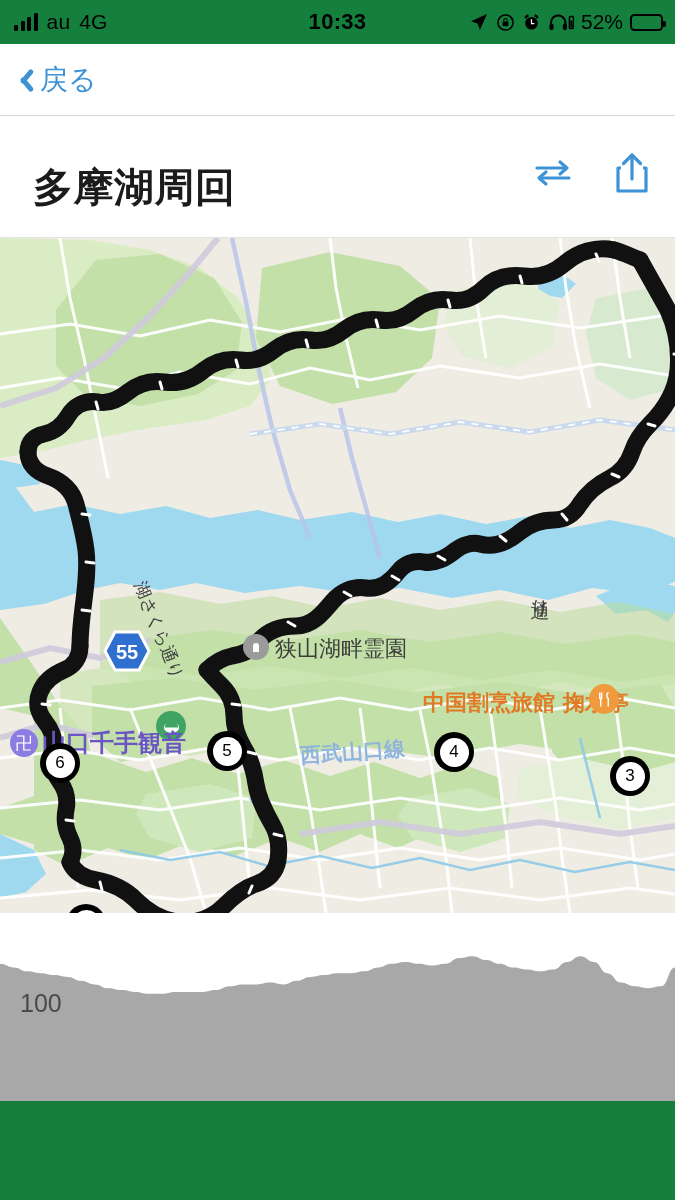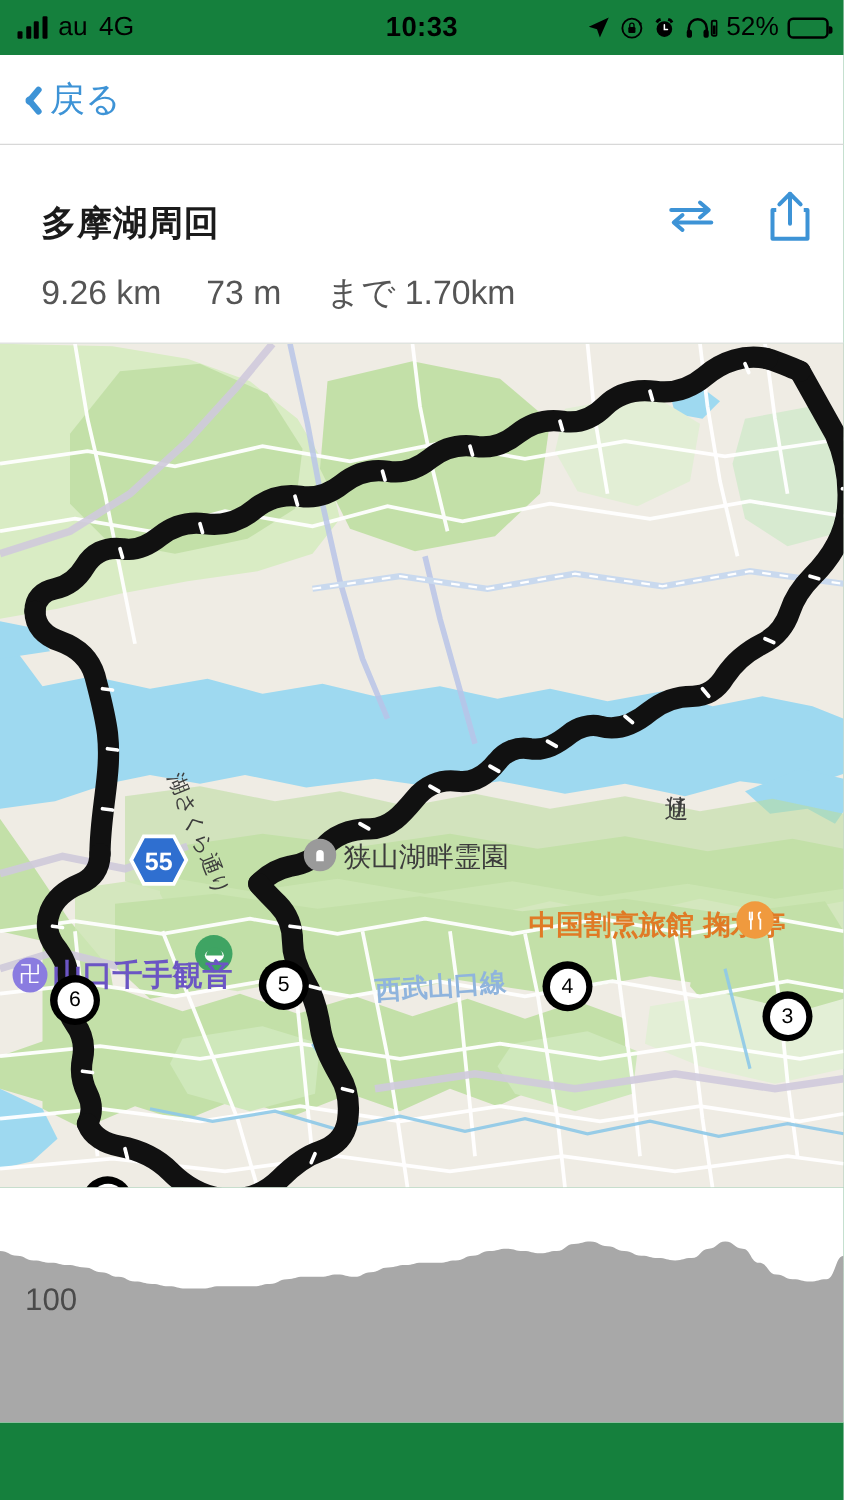--- a/index.html
+++ b/index.html
@@ -51,21 +51,21 @@
   .chev::after  { top:13px; transform:rotate(-40deg); transform-origin:top center;}
   .nav-back-label { font-size:28px; color:#3d93d6; }
   .nav-select { position:absolute; right:24px; top:0; height:72px;
                 display:flex; align-items:center; font-size:28px;
                 color:#3d93d6; cursor:pointer; }
 
   
   .route-head { position:relative; padding:26px 0 22px 0;
                 border-bottom:1px solid #e2e2e2; background:#fff; }
   .src { font-size:25px; color:#555; padding-left:33px; line-height:1.2; }
-  .rname { font-size:28px; font-weight:bold; color:#1b1b1b;
+  .rname { font-size:40px; font-weight:bold; color:#1b1b1b;
            padding-left:33px; margin-top:18px; letter-spacing:.5px; }
   .rstats { padding-left:33px; margin-top:18px; display:flex;
             align-items:baseline; color:#555; font-size:27px; }
   .rstats span { white-space:nowrap; }
   .st-dist { margin-right:36px; }
   .st-elev { margin-right:36px; }
   .head-actions { position:absolute; right:26px; top:36px;
                   display:flex; align-items:center; gap:42px; }
   .ic { cursor:pointer; }
 
@@ -149,25 +149,20 @@
 
   <div class="navbar">
     <div class="nav-back">
       <span class="chev"></span>
       <span class="nav-back-label">戻る</span>
     </div>
   </div>
 
   <div class="route-head">
     <div class="rname">多摩湖周回</div>
-    <div class="rstats">
-      <span class="st-dist">9.26 km</span>
-      <span class="st-elev">73 m</span>
-      <span class="st-to">まで 1.70km</span>
-    </div>
     <div class="head-actions">
       <span class="ic">
         <svg width="40" height="32" viewBox="0 0 40 32">
           <path d="M4 11 H32" stroke="#3d93d6" stroke-width="3.2" fill="none" stroke-linecap="round"></path>
           <path d="M27 5 L34 11 L27 17" stroke="#3d93d6" stroke-width="3.2" fill="none" stroke-linecap="round" stroke-linejoin="round"></path>
           <path d="M36 21 H8" stroke="#3d93d6" stroke-width="3.2" fill="none" stroke-linecap="round"></path>
           <path d="M13 15 L6 21 L13 27" stroke="#3d93d6" stroke-width="3.2" fill="none" stroke-linecap="round" stroke-linejoin="round"></path>
         </svg>
       </span>
       <span class="ic">

